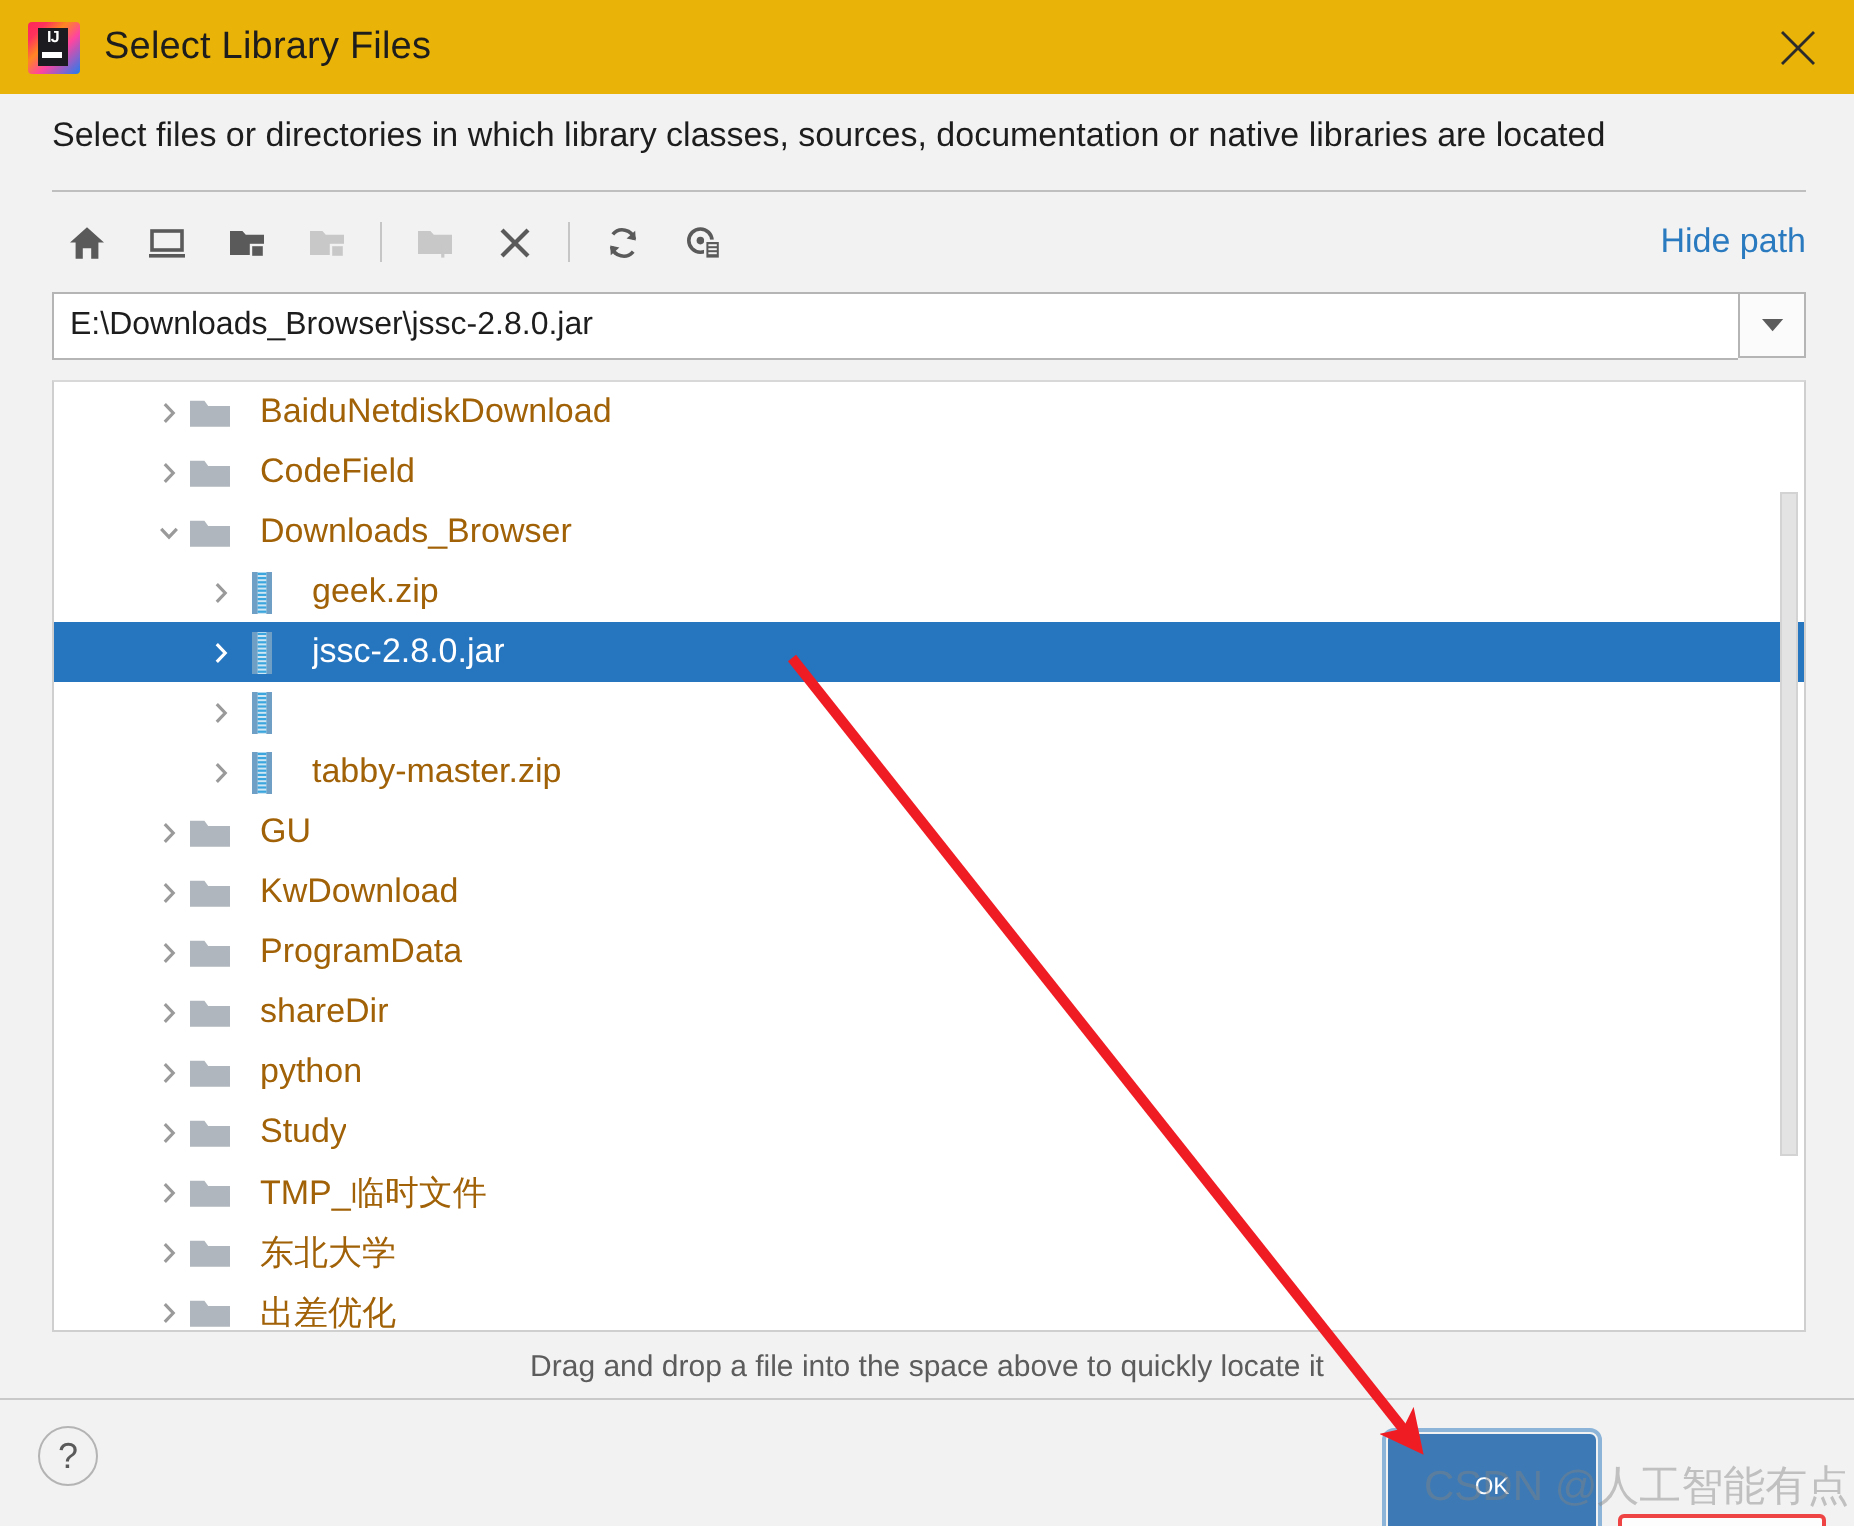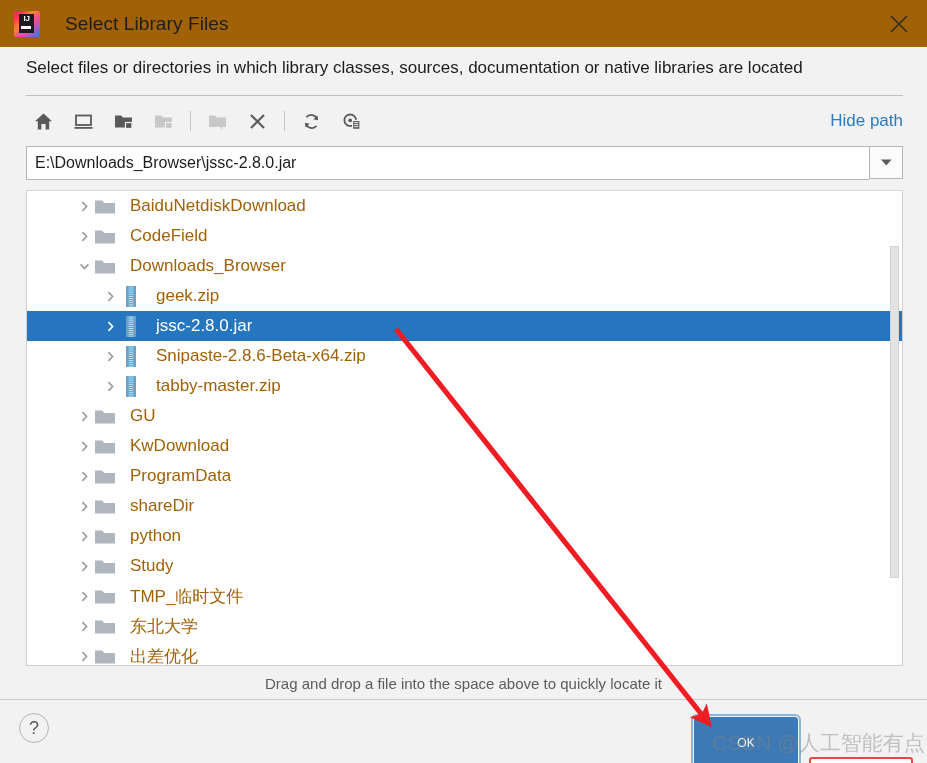--- a/index.html
+++ b/index.html
@@ -14,21 +14,21 @@
     width: 927px; height: 763px;
     background: #f2f2f2;
     display: flex; flex-direction: column;
   }
 
   
   .titlebar {
     height: 47px;
     display: flex; align-items: center;
     padding: 0 0 0 14px;
-    background: #a16207;
+    background: #eab308;
     flex: 0 0 auto;
   }
   .ij-logo {
     width: 26px; height: 26px;
     position: relative;
     flex: 0 0 auto;
     border-radius: 2px;
     overflow: hidden;
     background: linear-gradient(135deg,#fe2857 0%,#fe315d 18%,#ff8622 38%,#ff45a0 60%,#1f7ef0 100%);
   }
@@ -41,21 +41,21 @@
   .ij-logo .ij-text {
     color: #fff; font-size: 8px; font-weight: bold;
     font-family: "Liberation Sans", sans-serif;
     line-height: 10px; letter-spacing: -0.3px;
   }
   .ij-logo .ij-bar {
     position: absolute; left: 7px; top: 15px;
     width: 10px; height: 3px; background: #ffffff;
   }
   .title-text {
-    margin-left: 25px;
+    margin-left: 12px;
     font-size: 19px; color: #1d1d1d;
     letter-spacing: 0.1px;
   }
   .close-btn {
     margin-left: auto;
     width: 56px; height: 47px;
     display: flex; align-items: center; justify-content: center;
     cursor: pointer;
   }
   .close-btn svg { display:block; }
@@ -454,21 +454,20 @@
               <rect x="4.8" y="4.6000000000000005" width="4.4" height="1.1" fill="#3aa6dd"></rect>
               <rect x="4.8" y="6.700000000000001" width="4.4" height="1.1" fill="#3aa6dd"></rect>
               <rect x="4.8" y="8.8" width="4.4" height="1.1" fill="#3aa6dd"></rect>
               <rect x="4.8" y="10.9" width="4.4" height="1.1" fill="#3aa6dd"></rect>
               <rect x="4.8" y="13.000000000000002" width="4.4" height="1.1" fill="#3aa6dd"></rect>
               <rect x="4.8" y="15.100000000000001" width="4.4" height="1.1" fill="#3aa6dd"></rect>
               <rect x="4.8" y="17.2" width="4.4" height="1.1" fill="#3aa6dd"></rect>
               <rect x="4.8" y="19.3" width="4.4" height="1.1" fill="#3aa6dd"></rect>
             </svg>
           </span>
-          <span class="label">Snipaste-2.8.6-Beta-x64.zip</span>
         </div>
         <div class="row">
           <div style="width: 70px; flex: 0 0 auto;"></div>
           <div class="chev">
             <svg width="13" height="13" viewBox="0 0 13 13">
               <path d="M4.4 2.1 L8.6 6.5 L4.4 10.9" fill="none" stroke="#9a9a9a" stroke-width="1.6"></path>
             </svg>
           </div>
           <span style="display: flex; align-items: center; flex: 0 0 auto; margin-right: 9px; width: 24px; justify-content: center;">
             <svg width="14" height="21" viewBox="0 0 14 21" class="ficon">

